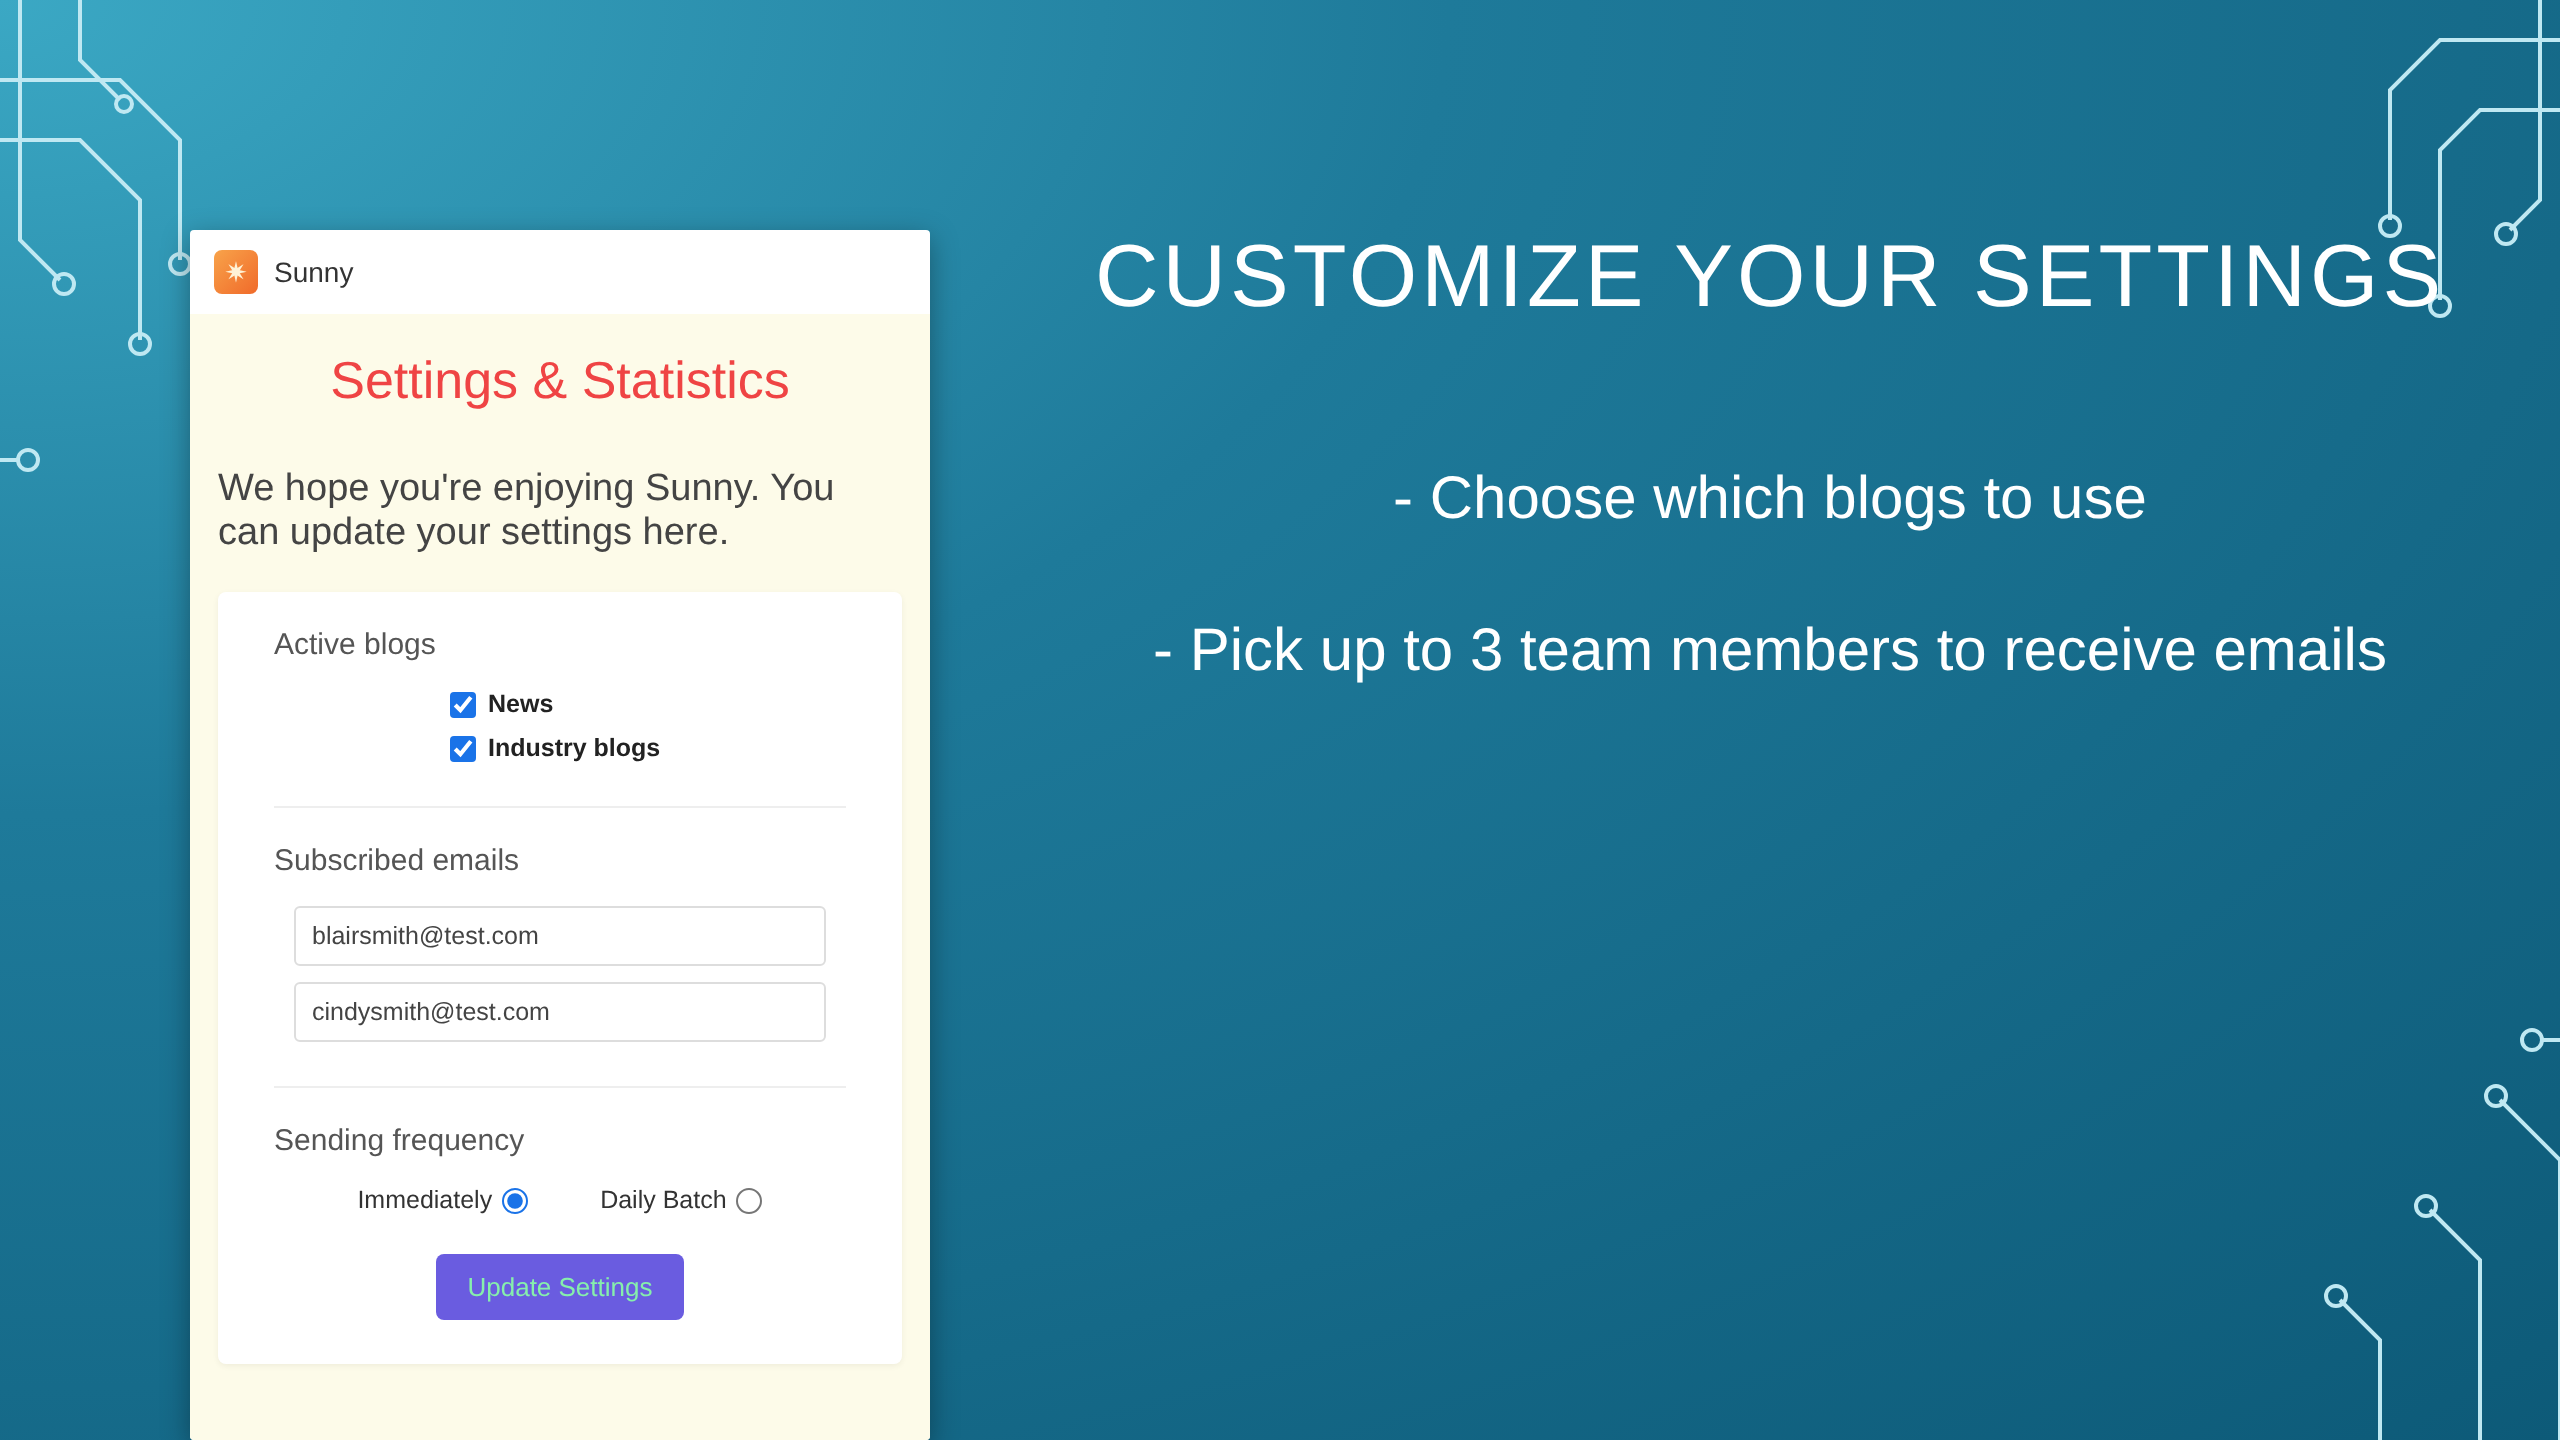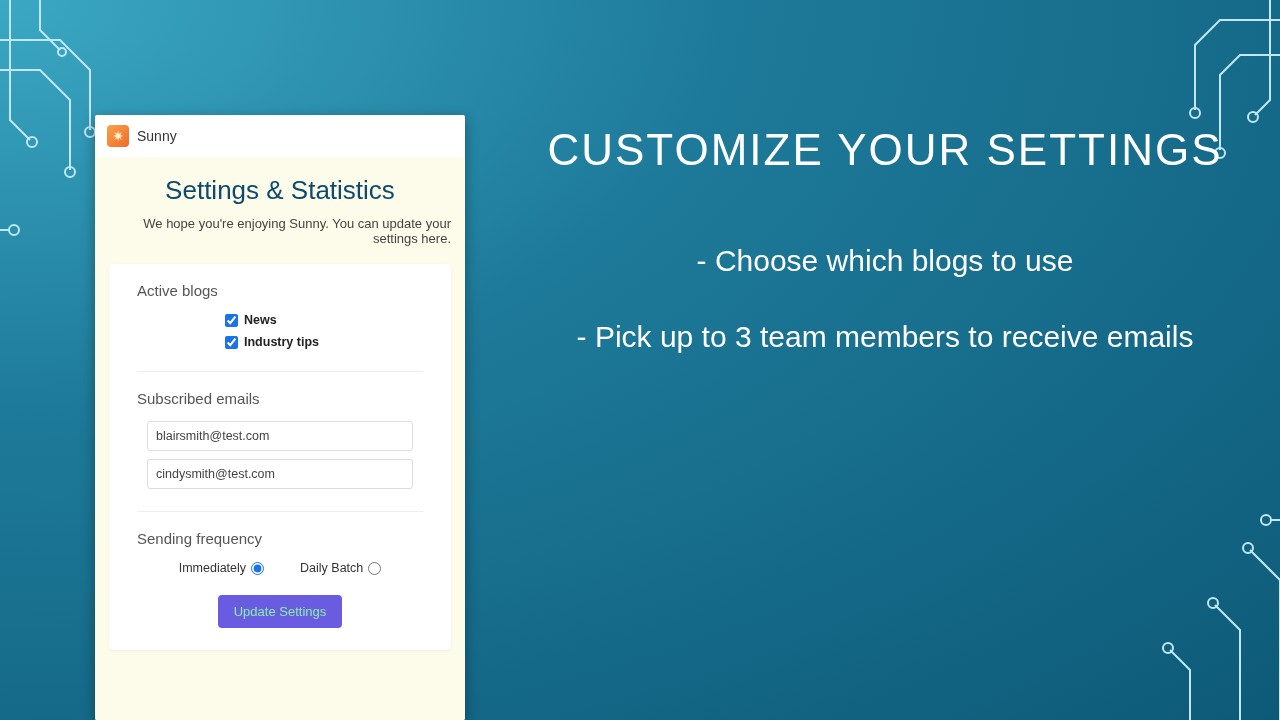--- a/index.html
+++ b/index.html
@@ -48,29 +48,29 @@
       color: #fff3d6;
       font-size: 14px;
     }
     .panel-body {
       background: #fdfbe9;
       padding: 18px 14px 22px;
       height: calc(100% - 42px);
     }
     .panel-title {
       font-size: 26px;
-      color: #0c4a6e;
+      color: #ef4444;
       text-align: center;
       font-weight: 500;
-      margin-bottom: 10px;
+      margin-bottom: 28px;
     }
     .panel-sub {
-      font-size: 13px;
+      font-size: 19px;
       color: #444;
-      text-align: right;
+      text-align: left;
       margin-bottom: 18px;
     }
     .card {
       background: #fff;
       border-radius: 4px;
       padding: 18px 28px 22px;
       box-shadow: 0 1px 3px rgba(0,0,0,0.06);
     }
     .section-title {
       font-size: 15px;
@@ -118,21 +118,21 @@
       border: none;
       padding: 9px 16px;
       border-radius: 4px;
       font-size: 13px;
       cursor: pointer;
     }
 
     .slide-right {
       position: absolute;
       left: 540px;
-      top: 122px;
+      top: 111px;
       right: 50px;
       color: #fff;
     }
     .slide-title {
       font-size: 44px;
       letter-spacing: 2px;
       text-align: center;
       font-weight: 400;
       line-height: 1.25;
       margin-bottom: 60px;
@@ -198,21 +198,21 @@
 
     <div class="card">
       <div class="section-title">Active blogs</div>
       <div class="checks">
         <label class="check-row">
           <input type="checkbox" checked="" style="">
           <span>News</span>
         </label>
         <label class="check-row">
           <input type="checkbox" checked="" style="">
-          <span>Industry tips</span>
+          <span>Industry blogs</span>
         </label>
       </div>
 
       <hr class="sep">
 
       <div class="section-title">Subscribed emails</div>
       <div class="inputs">
         <input type="text" value="blairsmith@test.com" style="">
         <input type="text" value="cindysmith@test.com" style="">
       </div>

